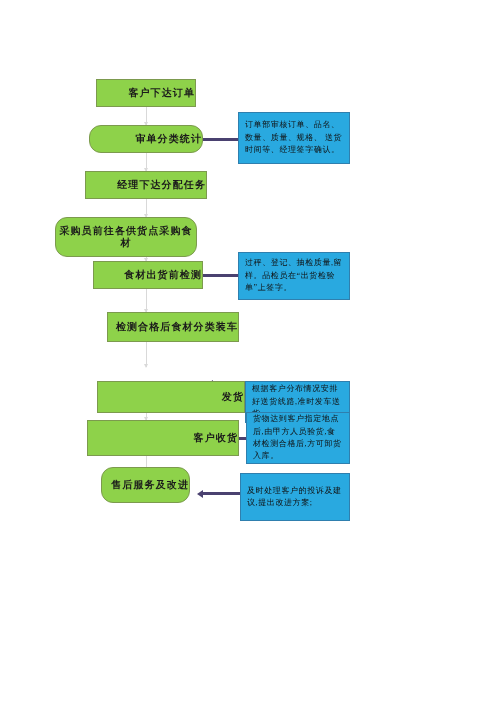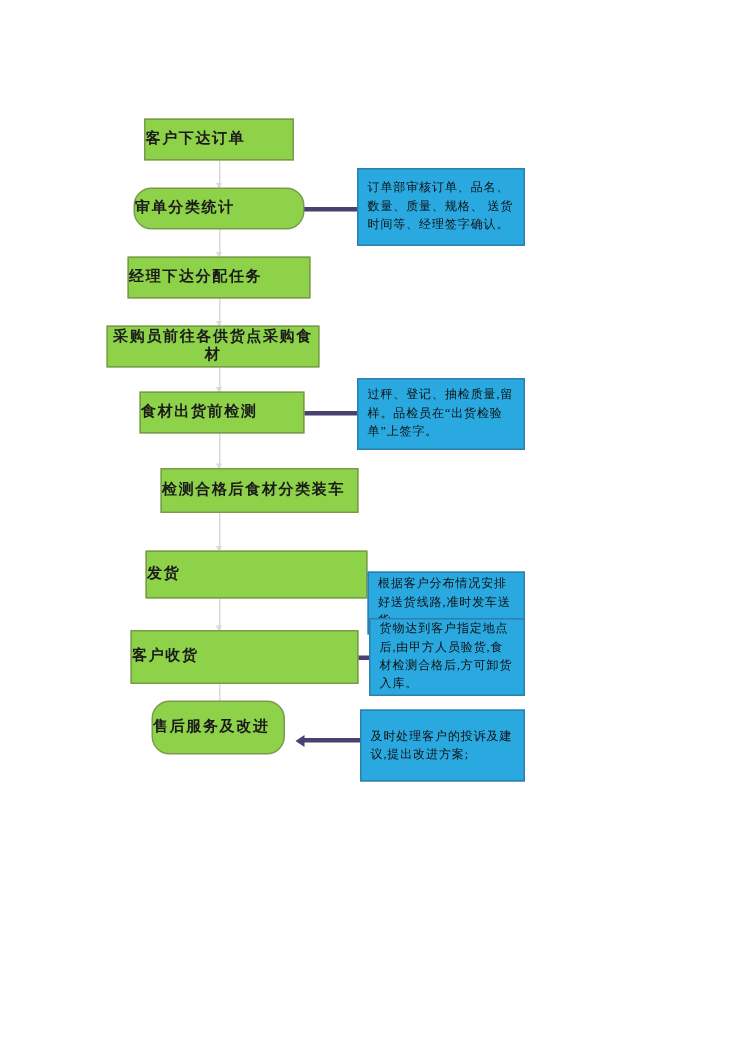--- a/index.html
+++ b/index.html
@@ -23,21 +23,21 @@
   }
 
   
   .node {
     position: absolute;
     background: #8ed24a;
     border: 1px solid #7c9a4e;
     box-sizing: border-box;
     display: flex;
     align-items: center;
-    justify-content: flex-start;
+    justify-content: flex-end;
     color: #1b1b1b;
     font-size: 10px;
     letter-spacing: 1.1px;
     text-align: center;
     line-height: 1.25;
     font-weight: 600;
     font-family: "Liberation Serif", "DejaVu Serif", serif;
   }
 
   
@@ -117,33 +117,33 @@
   </div>
 
   <div class="node" style="left:89px; top:125px; width:114px; height:28px;border-radius:12px;">
     <span>审单分类统计</span>
   </div>
 
   <div class="node" style="left:85px; top:171px; width:122px; height:28px;">
     <span>经理下达分配任务</span>
   </div>
 
-  <div class="node" style="left:71px; top:217px; width:142px; height:28px;">
+  <div class="node" style="left:55px; top:217px; width:142px; height:40px;border-radius:12px;">
     <span>采购员前往各供货点采购食材</span>
   </div>
 
   <div class="node" style="left:93px; top:261px; width:110px; height:28px;font-family:Liberation Serif, serif;">
     <span>食材出货前检测</span>
   </div>
 
   <div class="node" style="left:79px; top:312px; width:132px; height:30px;margin-left:28px;">
     <span>检测合格后食材分类装车</span>
   </div>
 
-  <div class="node" style="left:97px; top:367px; width:148px; height:32px;">
+  <div class="node" style="left:97px; top:381px; width:148px; height:32px;">
     <span>发货</span>
   </div>
 
   <div class="node" style="left:87px; top:420px; width:152px; height:36px;">
     <span>客户收货</span>
   </div>
 
   <div class="node" style="left:101px; top:467px; width:89px; height:36px;border-radius:12px;">
     <span>售后服务及改进</span>
   </div>

